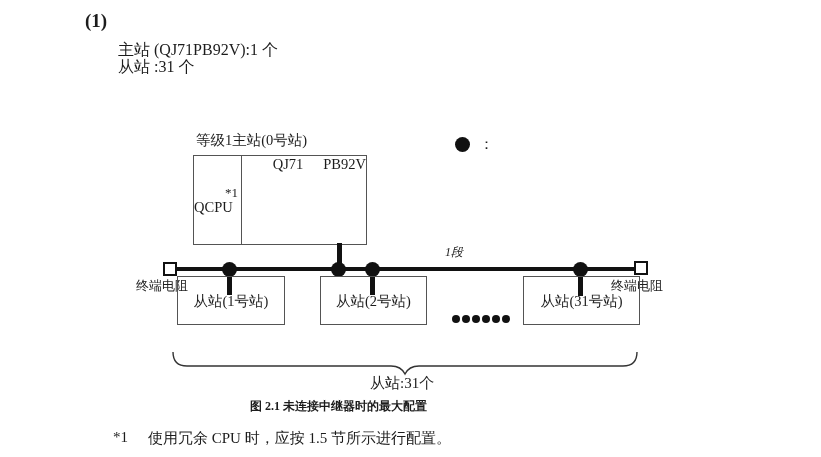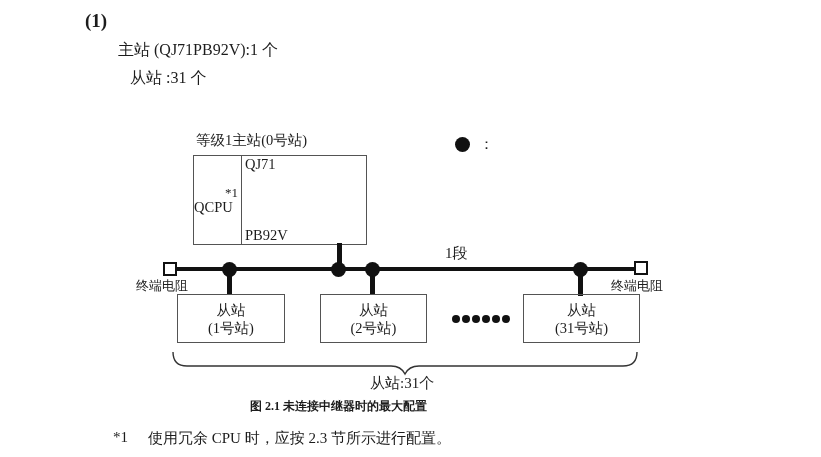--- a/index.html
+++ b/index.html
@@ -5,38 +5,38 @@
   html,body{margin:0;padding:0;}
   body{
     width:821px;height:457px;background:#ffffff;position:relative;overflow:hidden;
     font-family:"Liberation Serif","DejaVu Serif",serif;color:#1c1c1c;
     -webkit-font-smoothing:antialiased;
   }
   .abs{position:absolute;}
   .title-row{left:85px;top:10px;display:flex;gap:8px;font-size:19px;font-weight:bold;white-space:nowrap;}
   .spec{left:118px;font-size:16px;white-space:nowrap;}
   .spec1{top:40px;}
-  .spec2{top:68px;margin-left:12px;}
+  .spec2{top:57px;}
   .master-label{left:196px;top:131px;font-size:14.5px;white-space:nowrap;}
   .master-box{left:193px;top:155px;width:172px;height:88px;border:1px solid #545454;display:flex;}
   .cell{box-sizing:border-box;font-size:14.5px;}
   .cell-power{width:71px;border-right:1px solid #545454;display:flex;align-items:center;justify-content:center;}
   .cell-cpu{width:48px;border-right:1px solid #545454;display:flex;flex-direction:column;justify-content:center;}
   .cpu-note{font-size:13px;text-align:right;padding-right:3px;line-height:13px;}
   .cpu-label{line-height:16px;}
-  .cell-module{flex:1;display:flex;flex-direction:column;justify-content:space-between;padding-left:3px;line-height:17px;}
+  .cell-module{flex:1;display:flex;flex-direction:row;justify-content:flex-end;padding-left:3px;line-height:17px;gap:20px;}
   .legend-dot{left:455px;top:137px;width:15px;height:15px;border-radius:50%;background:#111;}
   .legend-text{left:479px;top:135px;font-size:15px;display:flex;gap:7px;white-space:nowrap;}
   .bus{left:177px;top:267px;width:458px;height:4px;background:#111;}
   .node{width:15px;height:15px;border-radius:50%;background:#111;}
   .drop{width:5px;background:#111;}
   .term{width:10px;height:10px;background:#fff;border:2px solid #111;}
   .term-label{font-size:13px;white-space:nowrap;}
-  .segment-label{left:445px;top:244px;font-size:15px;white-space:nowrap;}
-  .slave{top:294px;height:47px;border:1px solid #545454;display:flex;flex-direction:column;align-items:center;justify-content:center;font-size:14.5px;line-height:18px;}
+  .segment-label{left:445px;top:244px;font-size:12px;white-space:nowrap;font-style:italic;}
+  .slave{top:276px;height:47px;border:1px solid #545454;display:flex;flex-direction:row;align-items:center;justify-content:center;font-size:14.5px;line-height:18px;}
   .ellipsis{left:452px;top:315px;display:flex;gap:2px;align-items:center;}
   .ellipsis span{width:8px;height:8px;border-radius:50%;background:#111;}
   .brace-label{left:370px;top:374px;font-size:15px;white-space:nowrap;}
   .caption{left:250px;top:398px;font-size:12px;font-weight:bold;white-space:nowrap;}
   .footnote-marker{left:113px;top:429px;font-size:15px;}
   .footnote-text{left:148px;top:429px;font-size:15px;white-space:nowrap;}
 </style>
 </head>
 <body>
 
@@ -104,13 +104,13 @@
     <span></span>
 </div>
 
 <svg class="abs" style="left:170px;top:348px;" width="470" height="30">
   <path d="M 3,4 q 0,14 14,14 L 221,18 q 10,0 14,8 q 4,-8 14,-8 L 453,18 q 14,0 14,-14" fill="none" stroke="#333333" stroke-width="1.4"></path>
 </svg>
 <div class="abs brace-label">从站:31个</div>
 
 <div class="abs caption">图 2.1 未连接中继器时的最大配置</div>
 <div class="abs footnote-marker">*1</div>
-<div class="abs footnote-text">使用冗余 CPU 时，应按 2.3 节所示进行配置。</div>
+<div class="abs footnote-text">使用冗余 CPU 时，应按 1.5 节所示进行配置。</div>
 
 </body></html>

